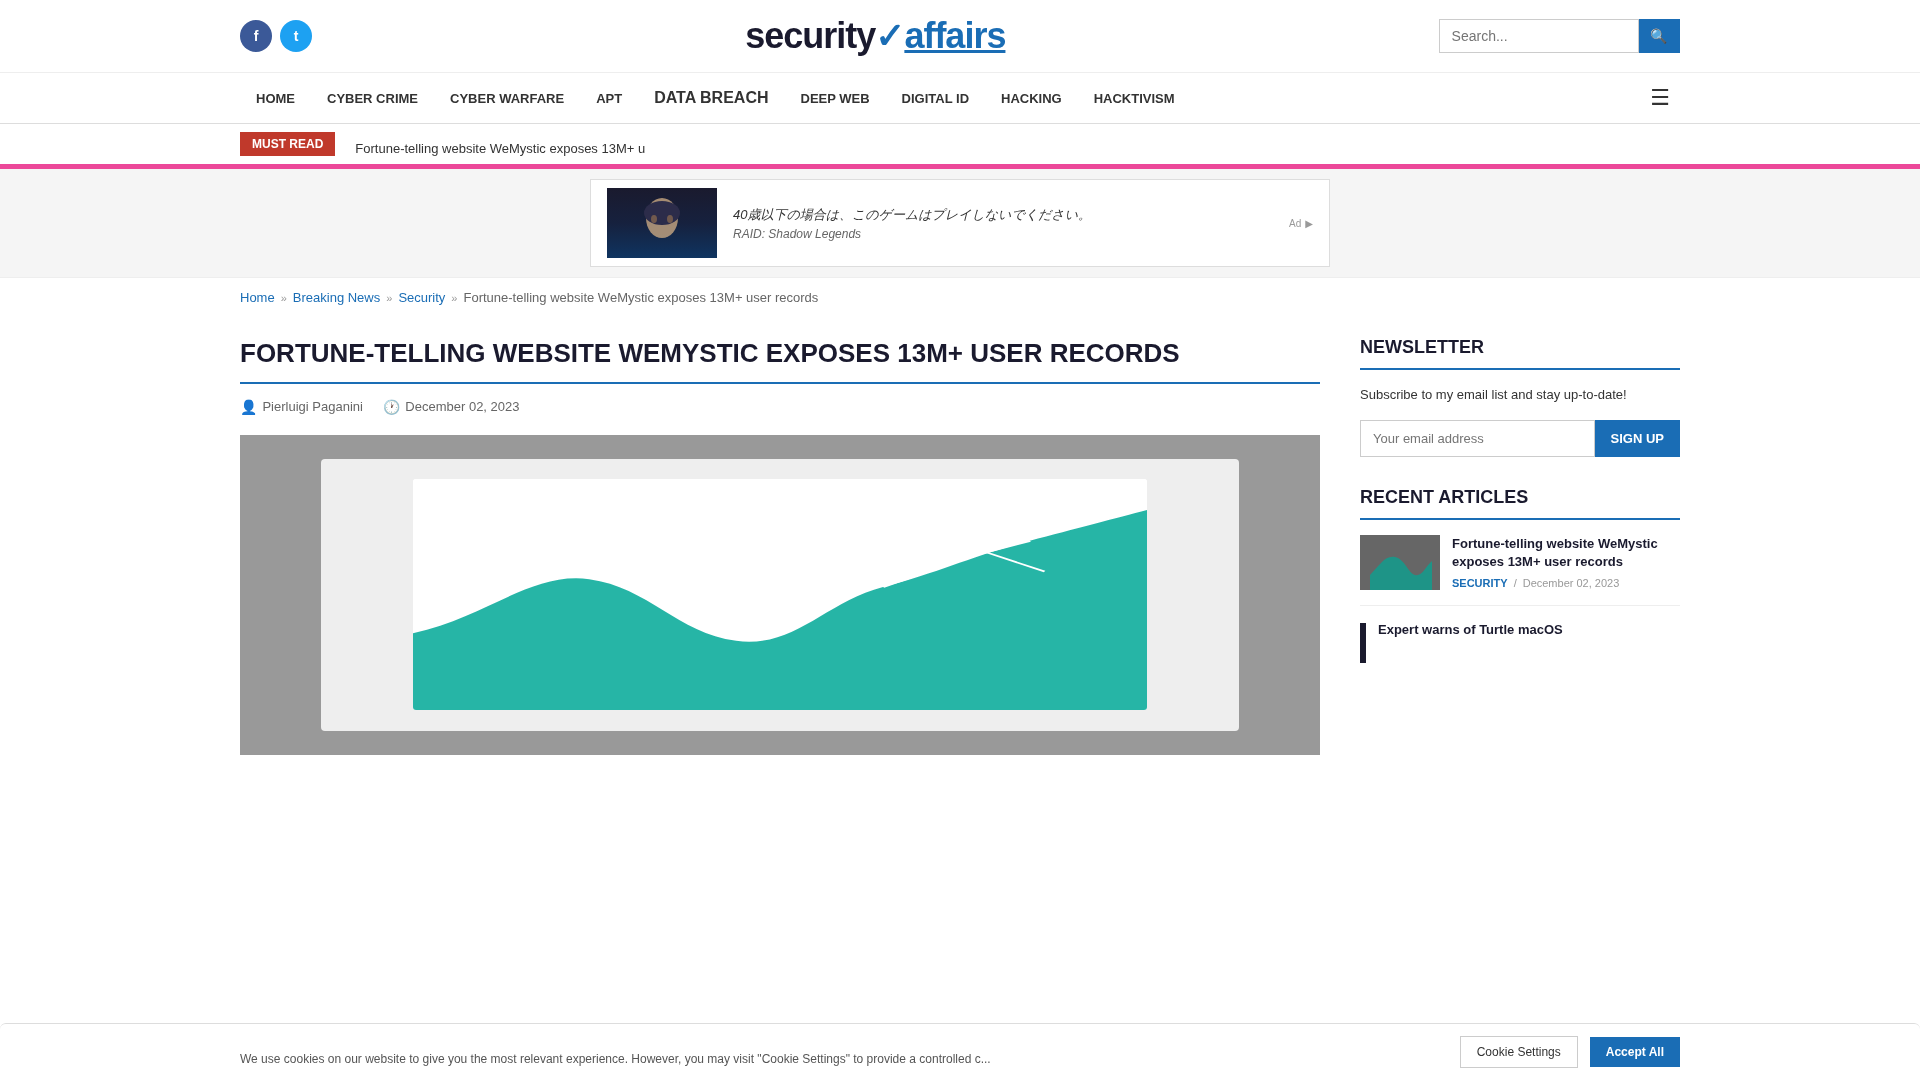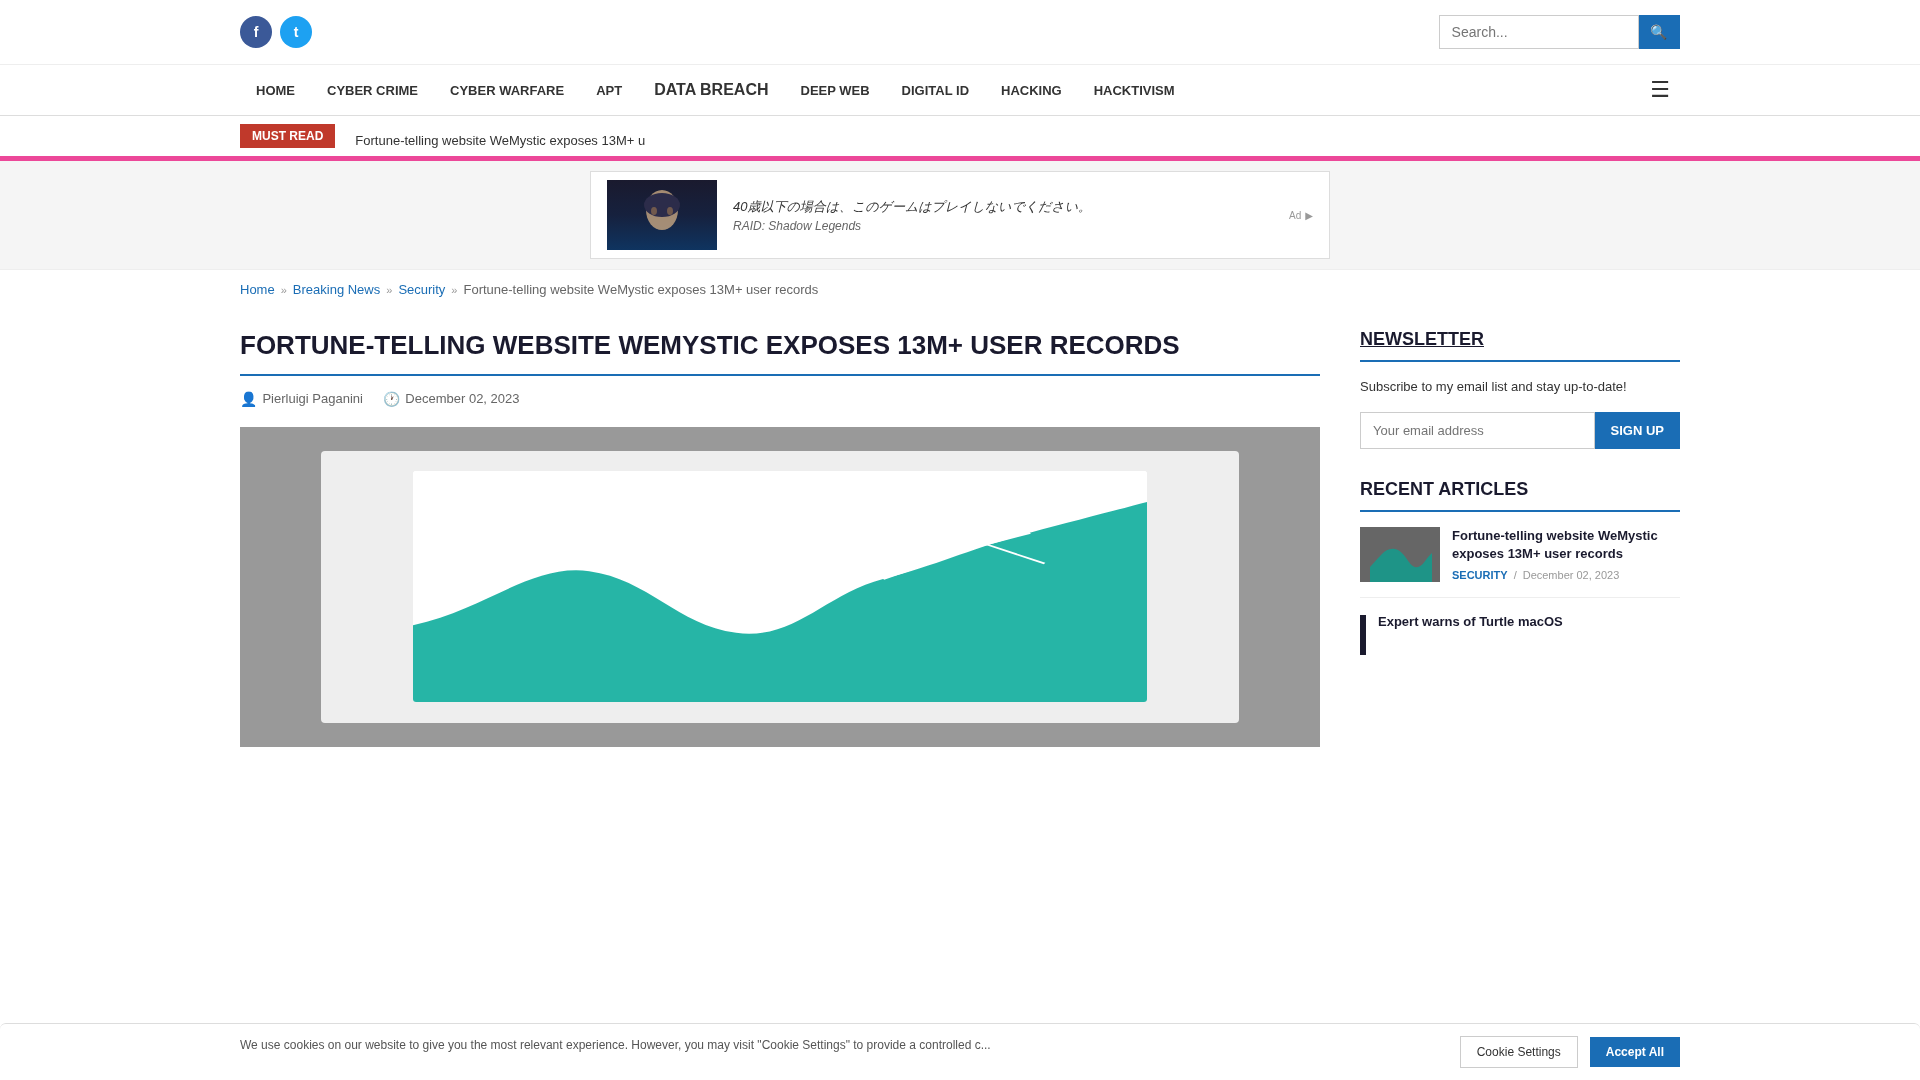--- a/index.html
+++ b/index.html
@@ -5,20 +5,23 @@
     * { margin: 0; padding: 0; box-sizing: border-box; }
     body { font-family: Arial, sans-serif; background: #fff; color: #333; font-size: 14px; }
   </style>
 </head>
 <body>
 
 <div style="display:flex;align-items:center;justify-content:space-between;padding:15px 240px;border-bottom:1px solid #eee;">
   <div style="display:flex;gap:8px;">
     <a href="#" style="width:32px;height:32px;border-radius:50%;background:#3b5998;display:flex;align-items:center;justify-content:center;color:#fff;font-size:14px;font-weight:bold;text-decoration:none;">f</a>
     <a href="#" style="width:32px;height:32px;border-radius:50%;background:#1da1f2;display:flex;align-items:center;justify-content:center;color:#fff;font-size:14px;font-weight:bold;text-decoration:none;">t</a>
+  </div>
+  <div style="font-size:36px;font-weight:800;color:#1a1a2e;letter-spacing:-1px;cursor:pointer;">
+    <span style="color:#1a1a2e;">security</span><span style="color:#1a6db5;">✓</span><span style="color:#1a6db5;text-decoration:underline;">affairs</span>
   </div>
   <div style="display:flex;align-items:flex-start;">
     <input type="text" style="border: 1px solid rgb(204, 204, 204); padding: 8px 12px; width: 200px; font-size: 14px; color: rgb(153, 153, 153); outline: none;" placeholder="Search...">
     <button style="background:#1a6db5;border:none;padding:9px 12px;cursor:pointer;color:#fff;font-size:14px;">🔍</button>
   </div>
 </div>
 
 <nav style="background:#fff;border-bottom:1px solid #ddd;padding:0 240px;">
   <div style="display:flex;align-items:center;justify-content:space-between;">
     <div style="display:flex;align-items:center;">
@@ -102,21 +105,21 @@
             </svg>
           </div>
         </div>
       </div>
     </div>
   </div>
 
   <div style="width:320px;flex-shrink:0;">
 
     <div style="margin-bottom:30px;">
-      <div style="font-size:18px;font-weight:700;color:#1a1a2e;text-transform:uppercase;padding-bottom:10px;border-bottom:2px solid #1a6db5;margin-bottom:15px;text-decoration:underline;">NEWSLETTER</div>
+      <div style="font-size:18px;font-weight:700;color:#1a1a2e;text-transform:uppercase;padding-bottom:10px;border-bottom:2px solid #1a6db5;margin-bottom:15px;">NEWSLETTER</div>
       <p style="font-size:13px;color:#333;margin-bottom:15px;font-weight:500;line-height:1.5;">Subscribe to my email list and stay up-to-date!</p>
       <div style="display:flex;">
         <input type="email" style="flex: 1 1 0%; border: 1px solid rgb(204, 204, 204); padding: 10px 12px; font-size: 13px; outline: none; color: rgb(153, 153, 153);" placeholder="Your email address">
         <button style="background:#1a6db5;color:#fff;border:none;padding:10px 16px;font-size:13px;font-weight:700;cursor:pointer;white-space:nowrap;text-transform:uppercase;">SIGN UP</button>
       </div>
     </div>
 
     <div>
       <div style="font-size:18px;font-weight:700;color:#1a1a2e;text-transform:uppercase;padding-bottom:10px;border-bottom:2px solid #1a6db5;margin-bottom:15px;">RECENT ARTICLES</div>
 
@@ -140,19 +143,19 @@
       <div style="display:flex;gap:12px;margin-bottom:15px;padding-bottom:15px;">
         <div style="width:6px;height:40px;background:#1a1a2e;flex-shrink:0;margin-top:2px;"></div>
         <div>
           <div style="font-size:13px;font-weight:600;color:#1a1a2e;line-height:1.4;cursor:pointer;">Expert warns of Turtle macOS</div>
         </div>
       </div>
     </div>
   </div>
 </div>
 
-<div style="position:fixed;bottom:0;left:0;right:0;background:#fff;border-top:1px solid #ddd;padding:12px 240px;display:flex;align-items:flex-start;justify-content:space-between;z-index:100;border-radius:6px;">
+<div style="position:fixed;bottom:0;left:0;right:0;background:#fff;border-top:1px solid #ddd;padding:12px 240px;display:flex;align-items:flex-end;justify-content:space-between;z-index:100;border-radius:6px;">
   <p style="font-size:12px;color:#555;max-width:800px;line-height:1.5;">We use cookies on our website to give you the most relevant experience. However, you may visit "Cookie Settings" to provide a controlled c...</p>
   <div style="display:flex;gap:12px;align-items:center;flex-shrink:0;">
     <button style="background:#fff;border:1px solid #ccc;padding:8px 16px;font-size:12px;cursor:pointer;color:#333;">Cookie Settings</button>
     <button style="background:#1a6db5;color:#fff;border:none;padding:8px 16px;font-size:12px;font-weight:700;cursor:pointer;">Accept All</button>
   </div>
 </div>
 
 </body></html>

